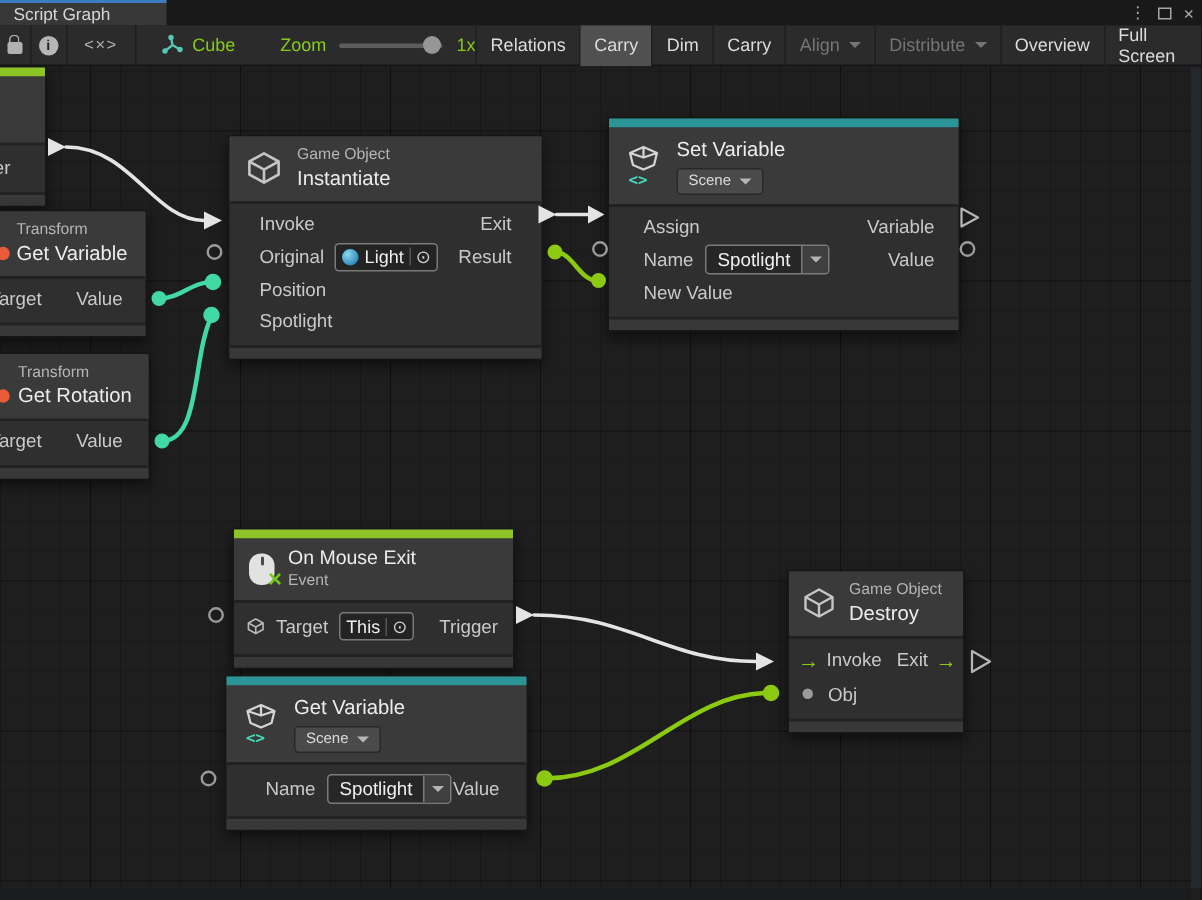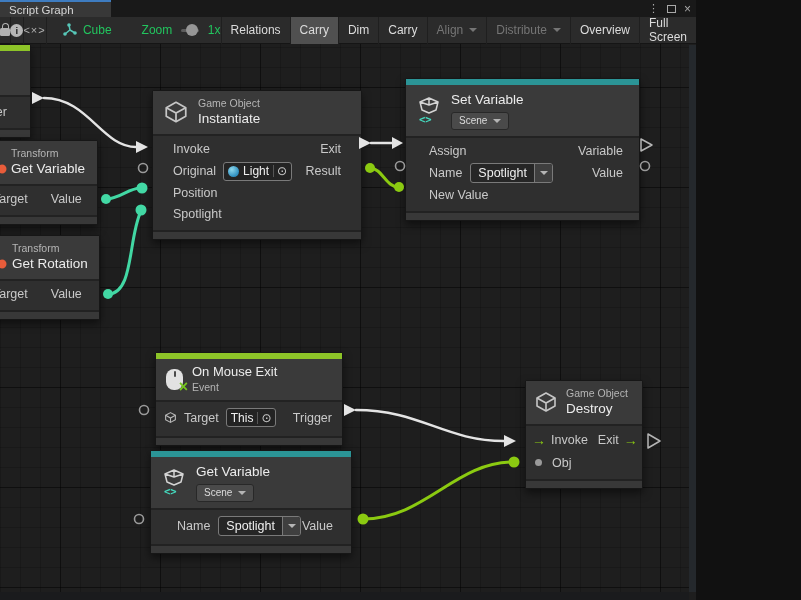--- a/index.html
+++ b/index.html
@@ -1,17 +1,17 @@
 <!DOCTYPE html>
 <html style="--tab_accent: #3e7cc0; --teal_bar: #2b9496; --green_bar: #8dc428; --wire_white: #e4e4e4; --wire_teal: #42d8a4; --wire_green: #8bca11; --port_empty: #9a9a9a; --transform_icon: #e85c3a; --canvas_bg: #1e1e1e; --node_bg: #2f2f2f; --node_header: #3a3a3a;"><head>
 <meta charset="utf-8">
 <style>
   html,body{margin:0;padding:0;background:#111;}
-  .screen{position:relative;width:680px;height:600px;overflow:hidden;background:var(--canvas_bg,#1e1e1e);
-    font-family:"Liberation Sans","DejaVu Sans",sans-serif;-webkit-user-select:none;user-select:none;padding-left:16px;}
+  .screen{position:relative;width:801px;height:600px;overflow:hidden;background:var(--canvas_bg,#1e1e1e);
+    font-family:"Liberation Sans","DejaVu Sans",sans-serif;-webkit-user-select:none;user-select:none;}
 
   
   .tabbar{position:absolute;top:0;left:0;right:0;height:17px;background:#191919;z-index:30;}
   .tab{position:absolute;left:0;top:0;width:111px;height:17px;box-sizing:border-box;background:#383838;
     border-top:2px solid var(--tab_accent,#3e7cc0);color:#d6d6d6;font-size:11.5px;
     display:flex;align-items:center;padding-left:9px;}
   .winicons{position:absolute;right:5px;top:0;height:17px;display:flex;align-items:center;gap:8px;color:#a8a8a8;}
   .winicons .menu-dots{font-family:"DejaVu Sans",sans-serif;font-size:11px;}
   .winbox{width:9px;height:8px;border:1.5px solid #a8a8a8;box-sizing:border-box;}
   .winx{font-size:12px;line-height:1;}
@@ -20,21 +20,21 @@
     display:flex;align-items:center;z-index:30;color:#cfcfcf;font-size:12px;box-sizing:border-box;}
   .tb-seg{height:27px;display:flex;align-items:center;justify-content:center;box-sizing:border-box;}
   .tb-sep{width:1px;height:27px;background:#1f1f1f;}
   .lock{position:relative;width:10px;height:8px;background:#b2b2b2;border-radius:1.5px;margin-top:4px;}
   .lock::before{content:"";position:absolute;left:1.5px;top:-5px;width:7px;height:6px;box-sizing:border-box;
     border:1.5px solid #b2b2b2;border-bottom:none;border-radius:3.5px 3.5px 0 0;}
   .info{width:13px;height:13px;border-radius:50%;background:#b6b6b6;color:#232323;font-size:9.5px;font-weight:bold;
     display:flex;align-items:center;justify-content:center;}
   .info::before{content:"i";}
   .brackets{color:#b0b0b0;font-size:11px;letter-spacing:1px;}
-  .tb-label{color:#22c55e;}
+  .tb-label{color:#84cc16;}
   .zoom-track{position:relative;width:90px;height:3px;background:#5c5c5c;border-radius:2px;margin:0 9px;}
   .zoom-handle{position:absolute;right:1px;top:-5px;width:12px;height:12px;border-radius:50%;background:#969696;}
   .tb-btn{height:27px;display:flex;align-items:center;padding:0 9px;border-left:1px solid #1f1f1f;color:#dcdcdc;box-sizing:border-box;}
   .tb-btn.active{background:#505050;}
   .tb-btn.disabled{color:#757575;}
   .caret{width:0;height:0;border-left:4px solid transparent;border-right:4px solid transparent;border-top:4.5px solid #b5b5b5;margin-left:6px;}
   .tb-btn.disabled .caret{border-top-color:#757575;}
 
   
   .canvas{position:absolute;top:44px;left:0;width:801px;height:556px;background-color:var(--canvas_bg,#1e1e1e);

